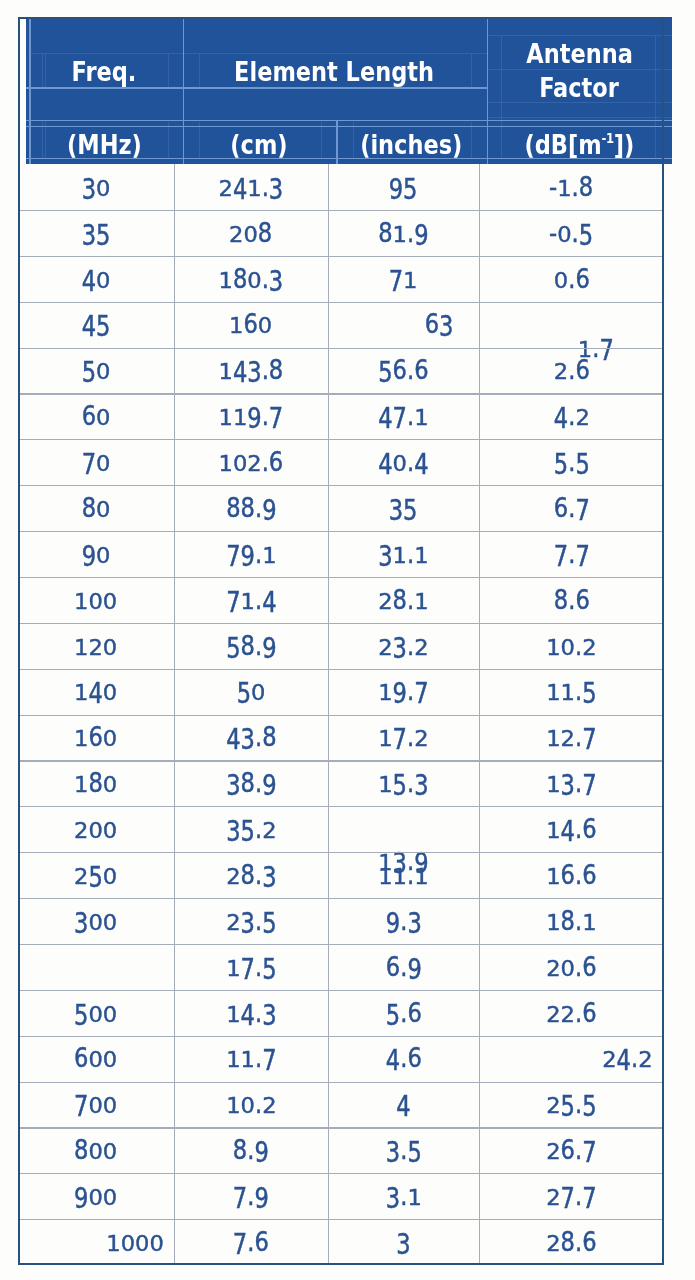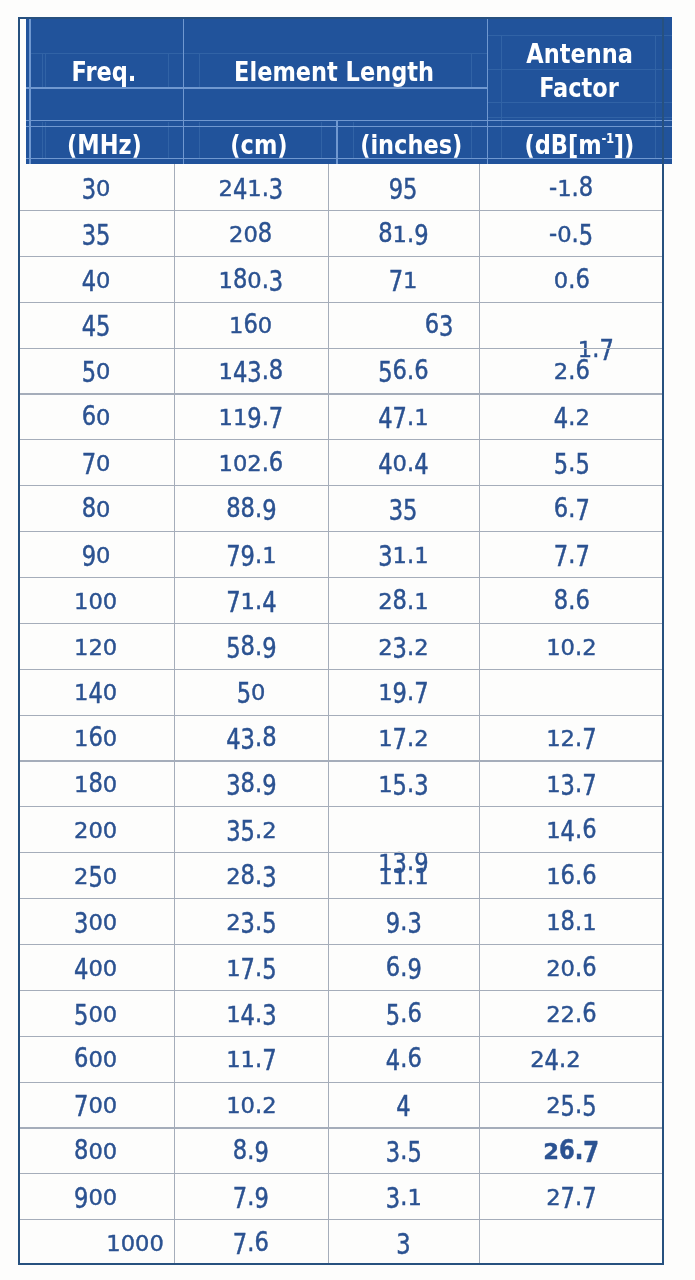--- a/index.html
+++ b/index.html
@@ -253,20 +253,23 @@
         <div class="bh" style="top: 504.625px;"></div>
         <div class="bcell" style="left: 0px; top: 504.625px; width: 156px; height: 45.875px;">
           <span class="num"><i class="x">1</i><i class="d">4</i><i class="x">0</i></span>
         </div>
         <div class="bcell" style="left: 156px; top: 504.625px; width: 154px; height: 45.875px;">
           <span class="num"><i class="d">5</i><i class="x">0</i></span>
         </div>
         <div class="bcell" style="left: 310px; top: 504.625px; width: 151px; height: 45.875px;">
           <span class="num"><i class="x">1</i><i class="d">9</i><i class="p">.</i><i class="d">7</i></span>
         </div>
+        <div class="bcell" style="left: 461px; top: 504.625px; width: 185px; height: 45.875px;">
+          <span class="num"><i class="x">1</i><i class="x">1</i><i class="p">.</i><i class="d">5</i></span>
+        </div>
         <div class="bh" style="top: 550.5px;"></div>
         <div class="bcell" style="left: 0px; top: 550.5px; width: 156px; height: 45.875px;">
           <span class="num"><i class="x">1</i><i class="a">6</i><i class="x">0</i></span>
         </div>
         <div class="bcell" style="left: 156px; top: 550.5px; width: 154px; height: 45.875px;">
           <span class="num"><i class="d">4</i><i class="d">3</i><i class="p">.</i><i class="a">8</i></span>
         </div>
         <div class="bcell" style="left: 310px; top: 550.5px; width: 151px; height: 45.875px;">
           <span class="num"><i class="x">1</i><i class="d">7</i><i class="p">.</i><i class="x">2</i></span>
         </div>
@@ -319,23 +322,20 @@
         <div class="bcell" style="left: 156px; top: 734px; width: 154px; height: 45.875px;">
           <span class="num"><i class="x">2</i><i class="d">3</i><i class="p">.</i><i class="d">5</i></span>
         </div>
         <div class="bcell" style="left: 310px; top: 734px; width: 151px; height: 45.875px;">
           <span class="num"><i class="d">9</i><i class="p">.</i><i class="d">3</i></span>
         </div>
         <div class="bcell" style="left: 461px; top: 734px; width: 185px; height: 45.875px;">
           <span class="num"><i class="x">1</i><i class="a">8</i><i class="p">.</i><i class="x">1</i></span>
         </div>
         <div class="bh" style="top: 779.875px;"></div>
-        <div class="bcell" style="left: 0px; top: 779.875px; width: 156px; height: 45.875px;">
-          <span class="num"><i class="d">4</i><i class="x">0</i><i class="x">0</i></span>
-        </div>
         <div class="bcell" style="left: 156px; top: 779.875px; width: 154px; height: 45.875px;">
           <span class="num"><i class="x">1</i><i class="d">7</i><i class="p">.</i><i class="d">5</i></span>
         </div>
         <div class="bcell" style="left: 310px; top: 779.875px; width: 151px; height: 45.875px;">
           <span class="num"><i class="a">6</i><i class="p">.</i><i class="d">9</i></span>
         </div>
         <div class="bcell" style="left: 461px; top: 779.875px; width: 185px; height: 45.875px;">
           <span class="num"><i class="x">2</i><i class="x">0</i><i class="p">.</i><i class="a">6</i></span>
         </div>
         <div class="bh" style="top: 825.75px;"></div>
@@ -354,21 +354,21 @@
         <div class="bh" style="top: 871.625px;"></div>
         <div class="bcell" style="left: 0px; top: 871.625px; width: 156px; height: 45.875px;">
           <span class="num"><i class="a">6</i><i class="x">0</i><i class="x">0</i></span>
         </div>
         <div class="bcell" style="left: 156px; top: 871.625px; width: 154px; height: 45.875px;">
           <span class="num"><i class="x">1</i><i class="x">1</i><i class="p">.</i><i class="d">7</i></span>
         </div>
         <div class="bcell" style="left: 310px; top: 871.625px; width: 151px; height: 45.875px;">
           <span class="num"><i class="d">4</i><i class="p">.</i><i class="a">6</i></span>
         </div>
-        <div class="bcell" style="left: 461px; top: 871.625px; width: 152px; height: 45.875px;">
+        <div class="bcell" style="left: 484px; top: 871.625px; width: 152px; height: 45.875px; justify-content: flex-end;">
           <span class="num"><i class="x">2</i><i class="d">4</i><i class="p">.</i><i class="x">2</i></span>
         </div>
         <div class="bh" style="top: 917.5px;"></div>
         <div class="bcell" style="left: 0px; top: 917.5px; width: 156px; height: 45.875px;">
           <span class="num"><i class="d">7</i><i class="x">0</i><i class="x">0</i></span>
         </div>
         <div class="bcell" style="left: 156px; top: 917.5px; width: 154px; height: 45.875px;">
           <span class="num"><i class="x">1</i><i class="x">0</i><i class="p">.</i><i class="x">2</i></span>
         </div>
         <div class="bcell" style="left: 310px; top: 917.5px; width: 151px; height: 45.875px;">
@@ -380,21 +380,21 @@
         <div class="bh" style="top: 963.375px;"></div>
         <div class="bcell" style="left: 0px; top: 963.375px; width: 156px; height: 45.875px;">
           <span class="num"><i class="a">8</i><i class="x">0</i><i class="x">0</i></span>
         </div>
         <div class="bcell" style="left: 156px; top: 963.375px; width: 154px; height: 45.875px;">
           <span class="num"><i class="a">8</i><i class="p">.</i><i class="d">9</i></span>
         </div>
         <div class="bcell" style="left: 310px; top: 963.375px; width: 151px; height: 45.875px;">
           <span class="num"><i class="d">3</i><i class="p">.</i><i class="d">5</i></span>
         </div>
-        <div class="bcell" style="left: 461px; top: 963.375px; width: 185px; height: 45.875px; font-weight: bold;">
+        <div class="bcell" style="left: 461px; top: 963.375px; width: 185px; height: 45.875px;">
           <span class="num"><i class="x">2</i><i class="a">6</i><i class="p">.</i><i class="d">7</i></span>
         </div>
         <div class="bh" style="top: 1009.25px;"></div>
         <div class="bcell" style="left: 0px; top: 1009.25px; width: 156px; height: 45.875px;">
           <span class="num"><i class="d">9</i><i class="x">0</i><i class="x">0</i></span>
         </div>
         <div class="bcell" style="left: 156px; top: 1009.25px; width: 154px; height: 45.875px;">
           <span class="num"><i class="d">7</i><i class="p">.</i><i class="d">9</i></span>
         </div>
         <div class="bcell" style="left: 310px; top: 1009.25px; width: 151px; height: 45.875px;">
@@ -406,15 +406,18 @@
         <div class="bh" style="top: 1055.12px;"></div>
         <div class="bcell" style="left: 0px; top: 1055.12px; width: 156px; height: 45.875px; padding-left: 39px;">
           <span class="num"><i class="x">1</i><i class="x">0</i><i class="x">0</i><i class="x">0</i></span>
         </div>
         <div class="bcell" style="left: 156px; top: 1055.12px; width: 154px; height: 45.875px;">
           <span class="num"><i class="d">7</i><i class="p">.</i><i class="a">6</i></span>
         </div>
         <div class="bcell" style="left: 310px; top: 1055.12px; width: 151px; height: 45.875px;">
           <span class="num"><i class="d">3</i></span>
         </div>
+        <div class="bcell" style="left: 461px; top: 1055.12px; width: 185px; height: 45.875px;">
+          <span class="num"><i class="x">2</i><i class="a">8</i><i class="p">.</i><i class="a">6</i></span>
+        </div>
       </div>
   </div>
 </div>
 
 </body></html>

